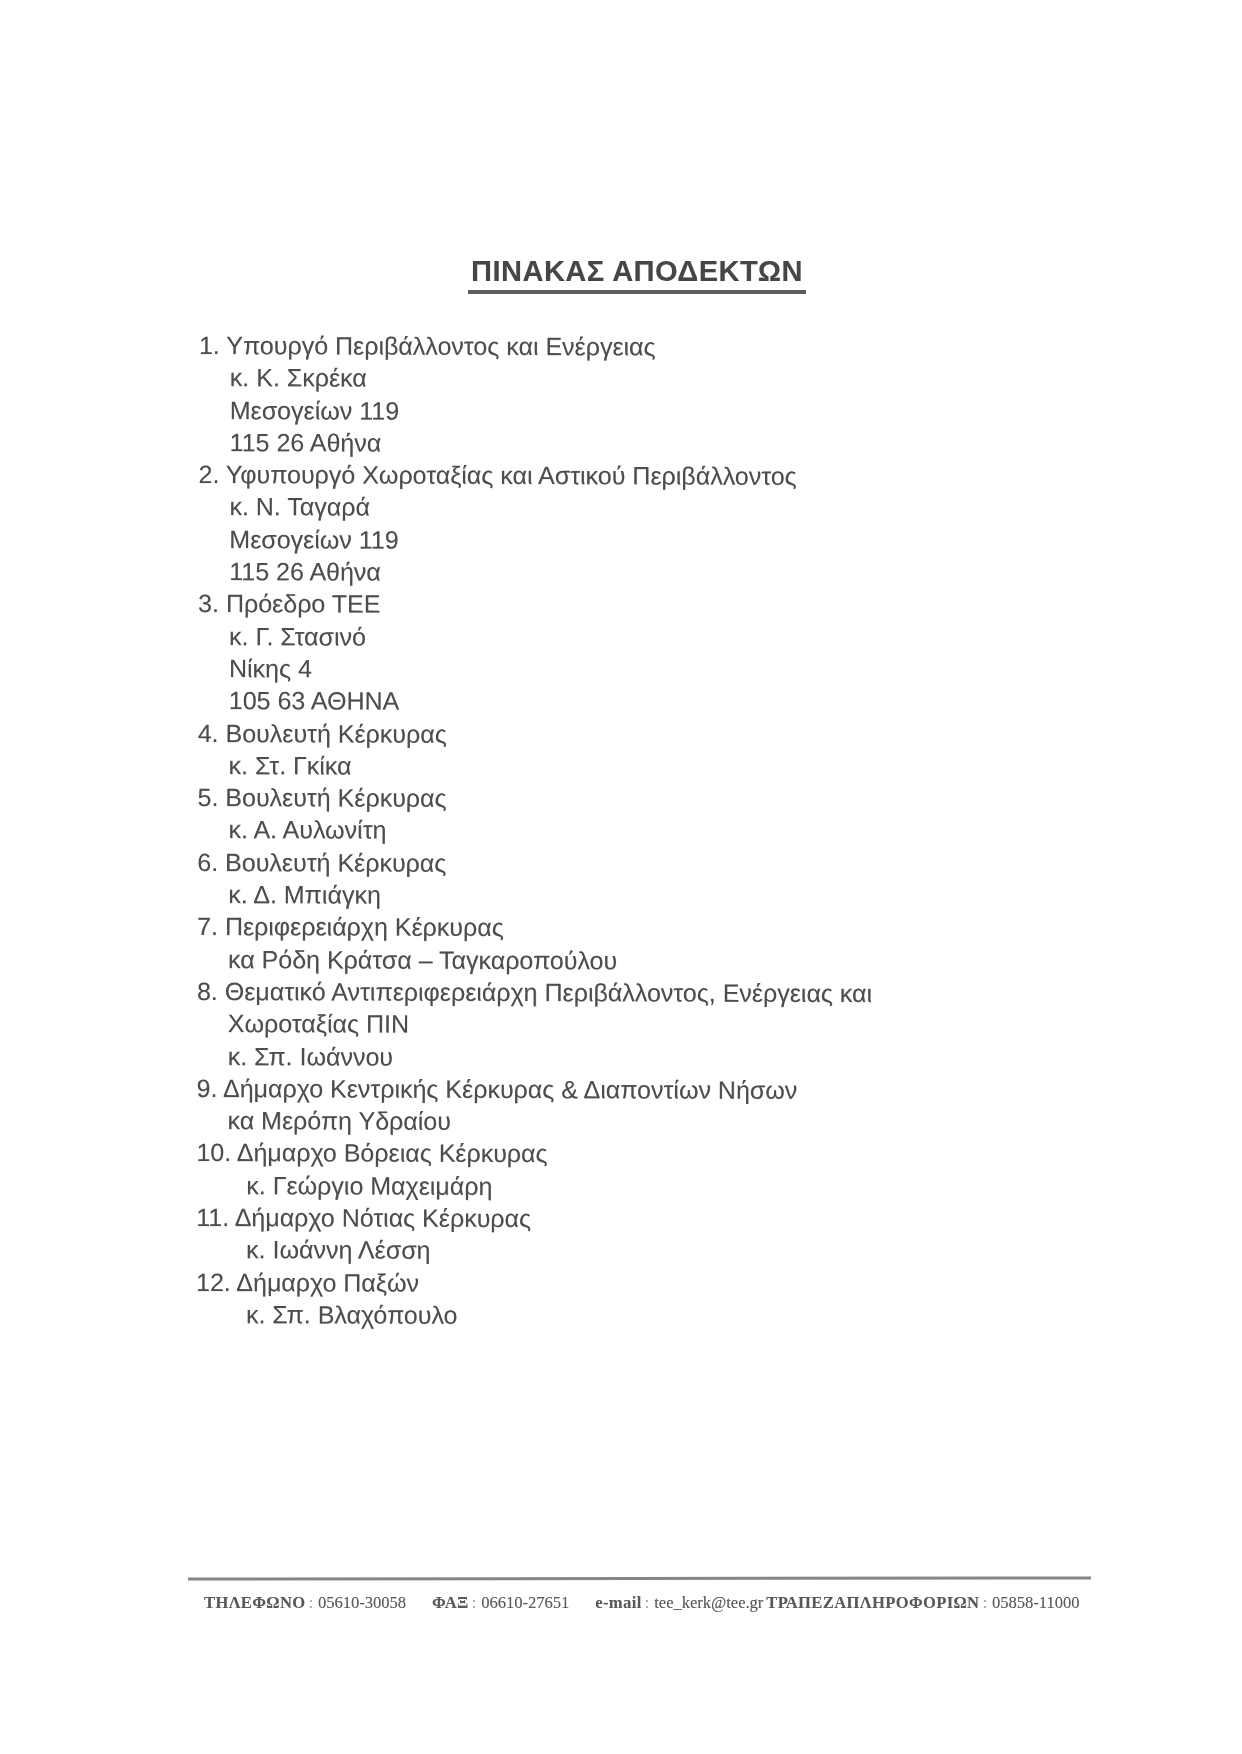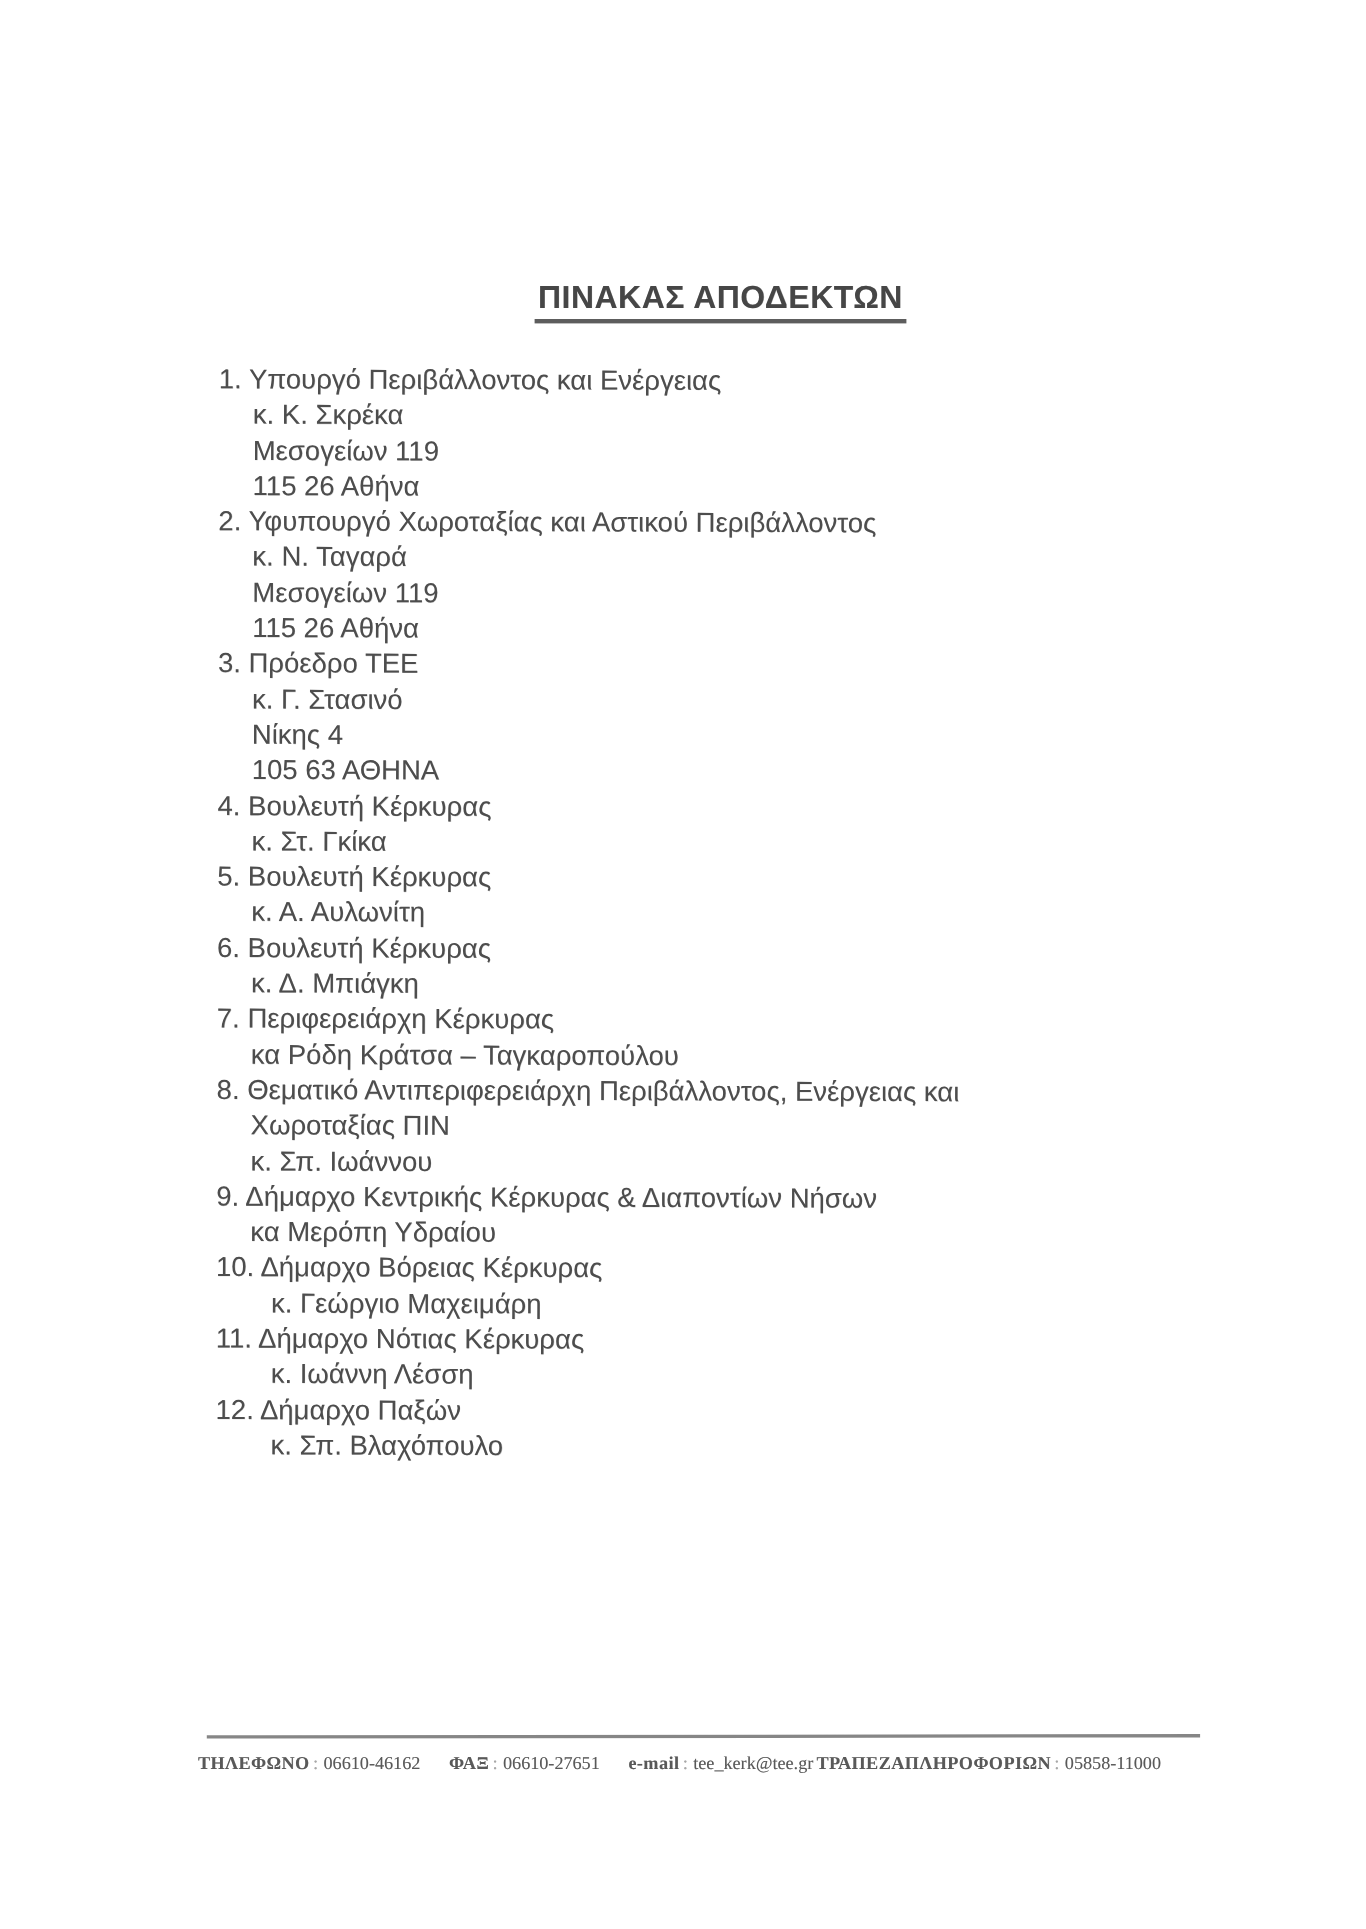--- a/index.html
+++ b/index.html
@@ -12,21 +12,21 @@
     width: 1242px;
     height: 1754px;
     background: var(--paper, #ffffff);
     overflow: hidden;
     font-family: "Liberation Sans", sans-serif;
   }
 
   
   .doc-title {
     position: absolute;
-    left: 486px;
+    left: 468px;
     top: 255px;
     font-size: 29px;
     font-weight: bold;
     letter-spacing: 0.5px;
     color: var(--ink-title, #464646);
     padding: 0 3px 2px 3px;
     border-bottom: 4px solid var(--ink-rule, #5d5d5d);
     white-space: nowrap;
     text-shadow: 0.3px 0.3px 0.5px rgba(70,70,70,0.35);
   }
@@ -54,21 +54,21 @@
     left: 188px;
     top: 1577px;
     width: 903px;
     height: 3px;
     background: var(--ink-rule, #5d5d5d);
     opacity: 0.75;
     transform: rotate(-0.07deg);
   }
   .footer {
     position: absolute;
-    left: 180px;
+    left: 204px;
     top: 1593px;
     width: 920px;
     display: flex;
     align-items: baseline;
     font-family: "Liberation Serif", serif;
     font-size: 16.5px;
     color: var(--ink-footer, #595959);
     text-shadow: 0.2px 0.2px 0.4px rgba(90,90,90,0.4);
   }
   .fseg { white-space: nowrap; margin-right: 26px; display: inline-flex; align-items: baseline; }
@@ -152,21 +152,21 @@
         <div class="line sub">κ. Σπ. Βλαχόπουλο</div>
       </div>
 </div>
 
   <div class="footer-rule"></div>
 
   <div class="footer">
   <span class="fseg">
     <span class="flabel">ΤΗΛΕΦΩΝΟ</span>
     <span class="fcolon">:</span>
-    <span class="fvalue">06610-46162</span>
+    <span class="fvalue">05610-30058</span>
   </span>
 
   <span class="fseg">
     <span class="flabel">ΦΑΞ</span>
     <span class="fcolon">:</span>
     <span class="fvalue">06610-27651</span>
   </span>
 
   <span class="fseg">
     <span class="flabel">e-mail</span>

